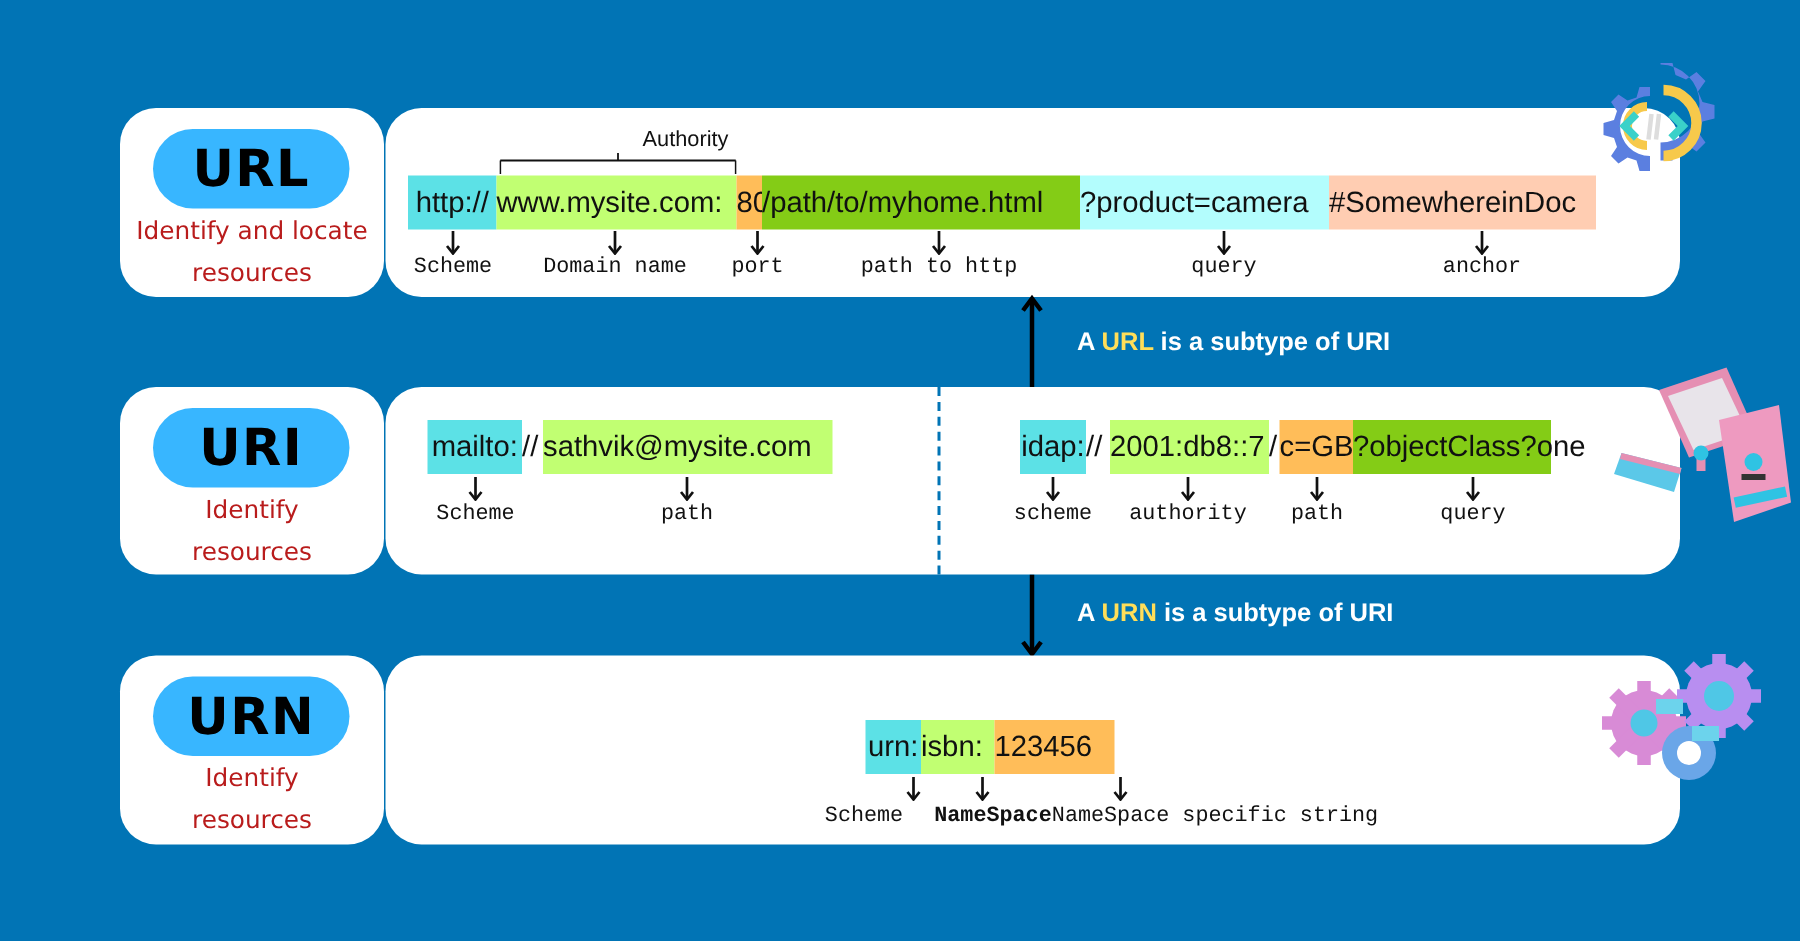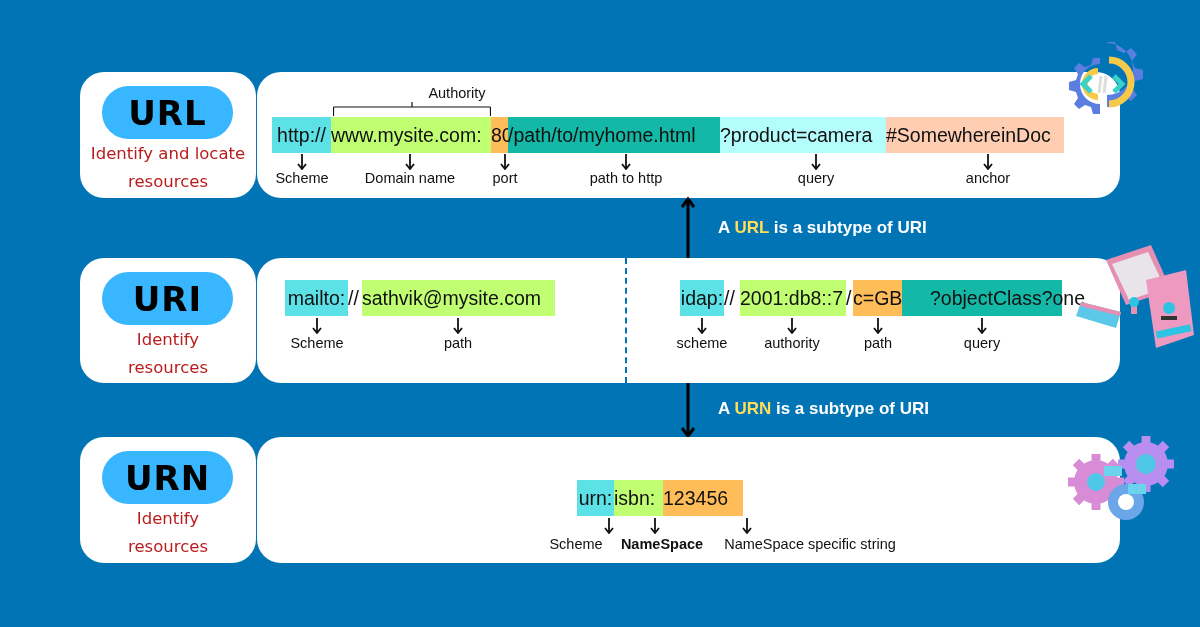--- a/index.html
+++ b/index.html
@@ -6,25 +6,25 @@
   body{width:1200px;height:627px;background:#0174b5;position:relative;overflow:hidden;font-family:"Liberation Sans",sans-serif;color:#111;}
   .lbox{position:absolute;left:80px;width:176px;background:#fff;border-radius:24px;}
   .rbox{position:absolute;left:257px;width:863px;background:#fff;border-radius:24px;}
   .pill{position:absolute;left:22px;width:131px;height:53px;border-radius:27px;background:#38b6ff;display:flex;align-items:center;justify-content:center;font-family:"DejaVu Sans",sans-serif;font-weight:900;font-size:34px;letter-spacing:1px;color:#000;}
   .desc{position:absolute;left:0;width:176px;text-align:center;font-family:"DejaVu Sans",sans-serif;font-size:16.5px;line-height:28px;color:#b91c1c;}
   .url{position:absolute;display:flex;font-size:19.5px;height:36px;line-height:36px;white-space:nowrap;}
   .url span{display:block;}
   .c-scheme{background:#5ce1e6;text-align:center;}
   .c-auth{background:#c1ff72;}
   .c-port{background:#ffbd59;}
-  .c-path{background:#14b8a6;}
+  .c-path{background:#84cc16;}
   .c-query{background:#b3fdfd;}
   .c-anchor{background:#ffcdb2;}
   .plain{background:transparent;}
-  .lbl{position:absolute;font-size:14.5px;color:#111;white-space:nowrap;transform:translateX(-50%);text-align:center;}
+  .lbl{position:absolute;font-size:14.5px;color:#111;white-space:nowrap;transform:translateX(-50%);text-align:center;font-family:Liberation Mono, monospace;}
   .arrow{position:absolute;transform:translateX(-50%);width:10px;height:16px;}
   .bold{font-weight:bold;}
   .note{position:absolute;font-weight:bold;font-size:17px;color:#fff;white-space:nowrap;}
   .note .hl{color:#ffde59;}
   .bigarrow{position:absolute;}
   .deco{position:absolute;}
 </style>
 </head>
 <body>
 
@@ -126,21 +126,21 @@
   <div class="lbl" style="left:201px;top:77px;">path</div>
 
   <div style="position:absolute;left:368px;top:0;height:125px;border-left:2px dashed #0174b5;"></div>
 
   <div class="url" style="left:423px;top:22px;">
     <span class="c-scheme" style="width:44px;">idap:</span>
     <span class="plain" style="width:16px;">//</span>
     <span class="c-auth" style="width:106px;">2001:db8::7</span>
     <span class="plain" style="width:7px;">/</span>
     <span class="c-port" style="width:49px;">c=GB</span>
-    <span class="c-path" style="width:132px;padding-left:28px;">?objectClass?one</span>
+    <span class="c-path" style="width:132px;">?objectClass?one</span>
   </div>
   <svg class="arrow" style="left:445px;top:60px;">
       <use href="#dn-arrow"></use>
     </svg>
   <svg class="arrow" style="left:535px;top:60px;">
       <use href="#dn-arrow"></use>
     </svg>
   <svg class="arrow" style="left:621px;top:60px;">
       <use href="#dn-arrow"></use>
     </svg>

